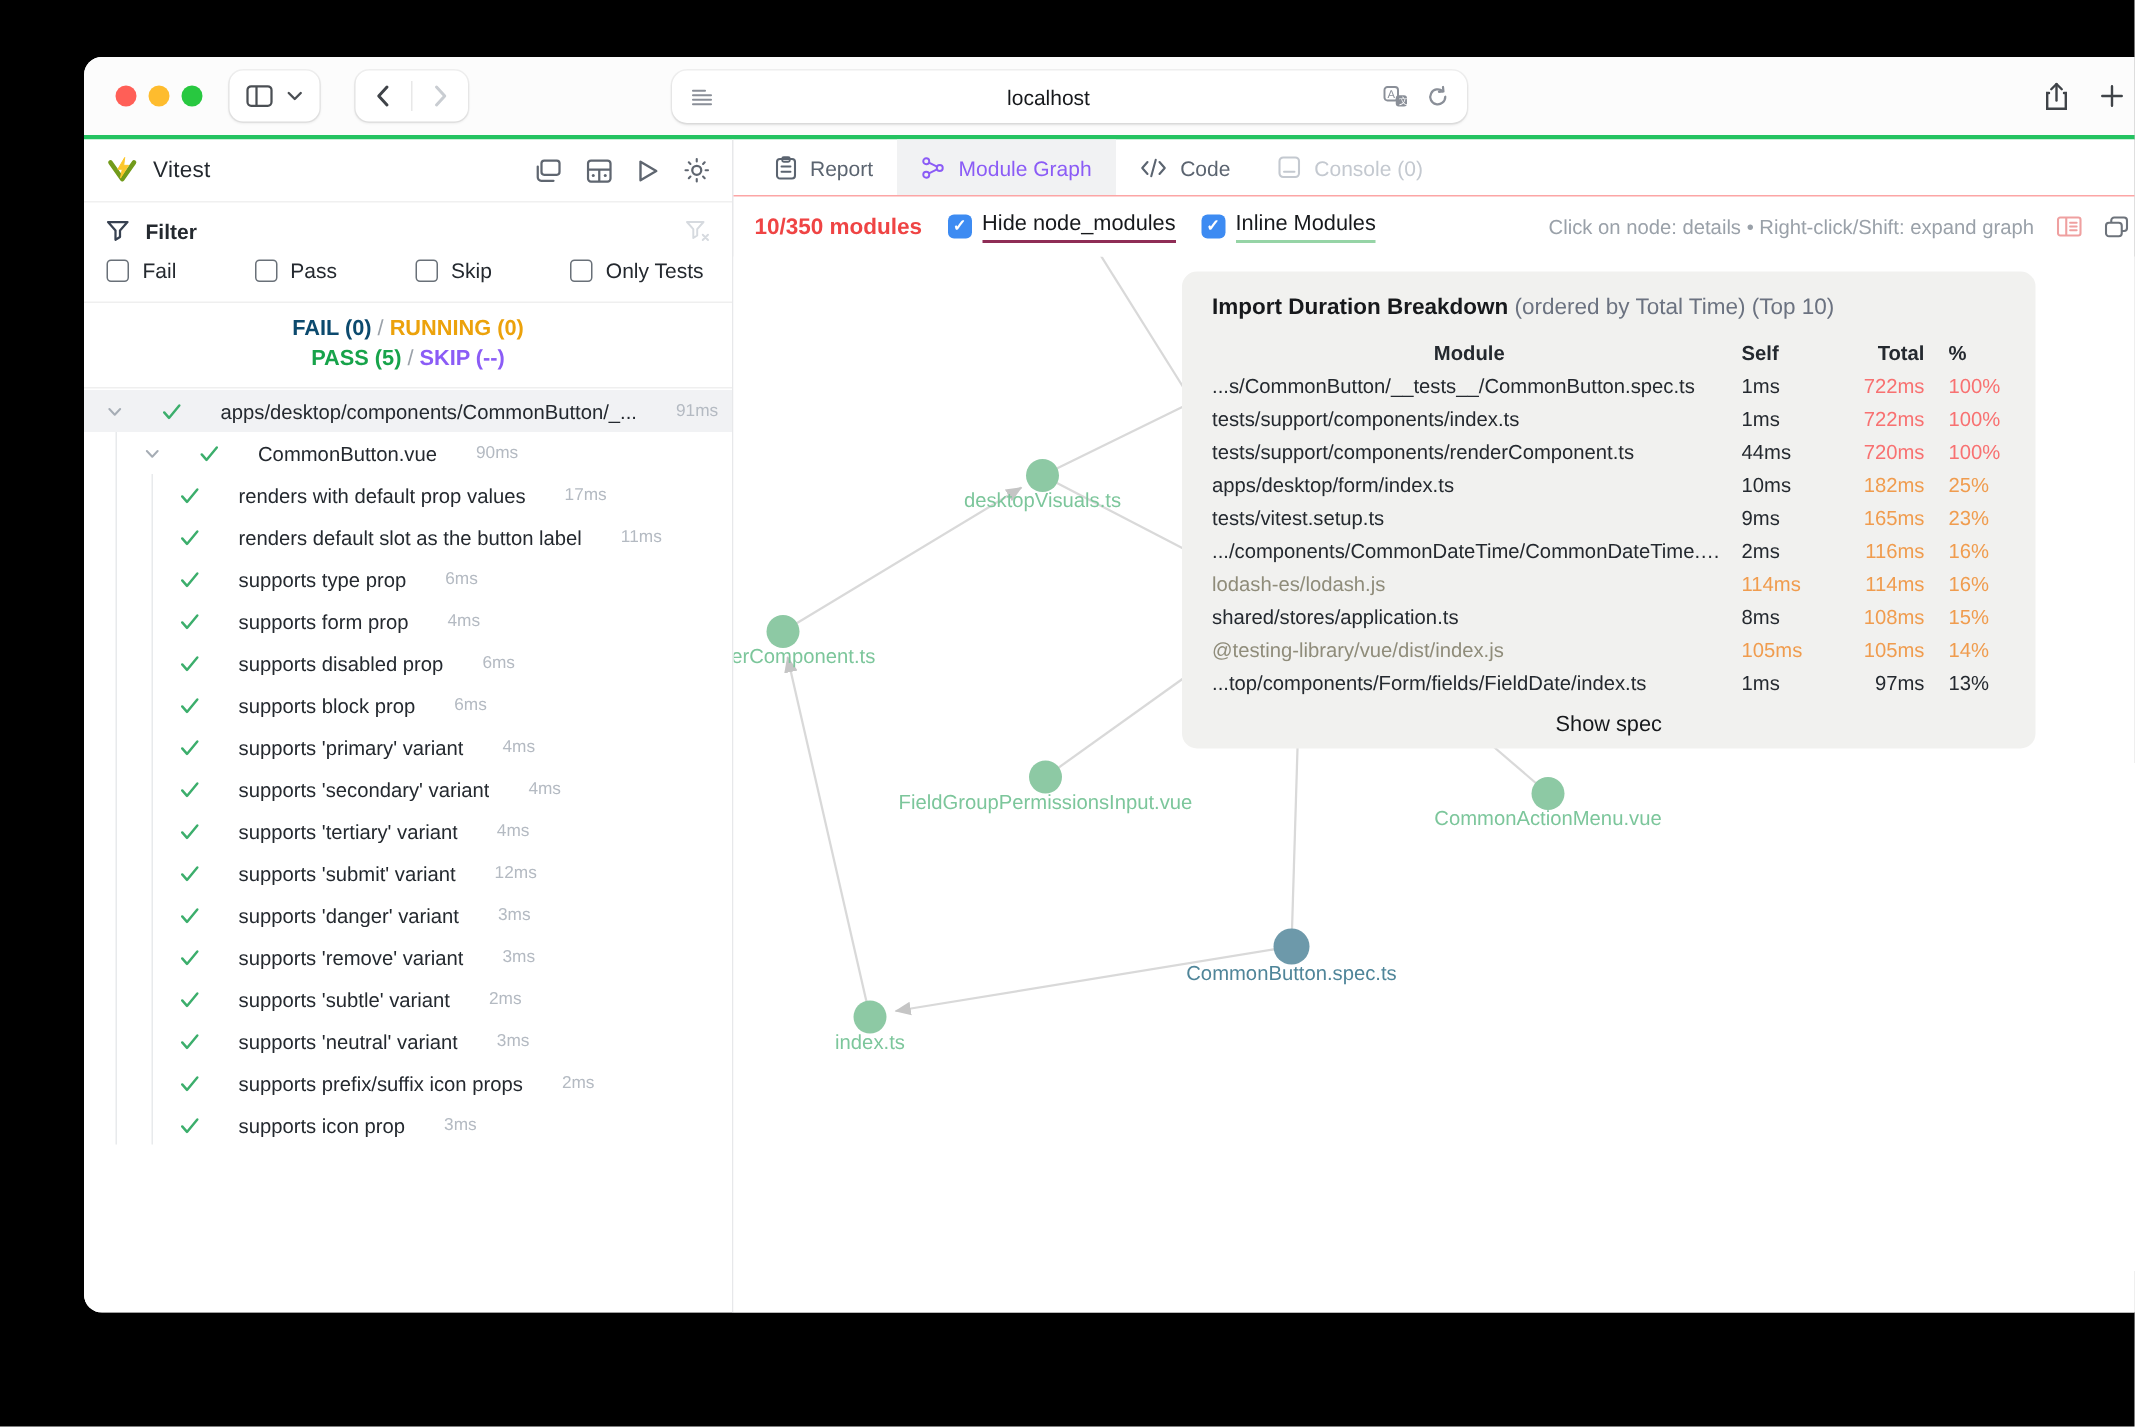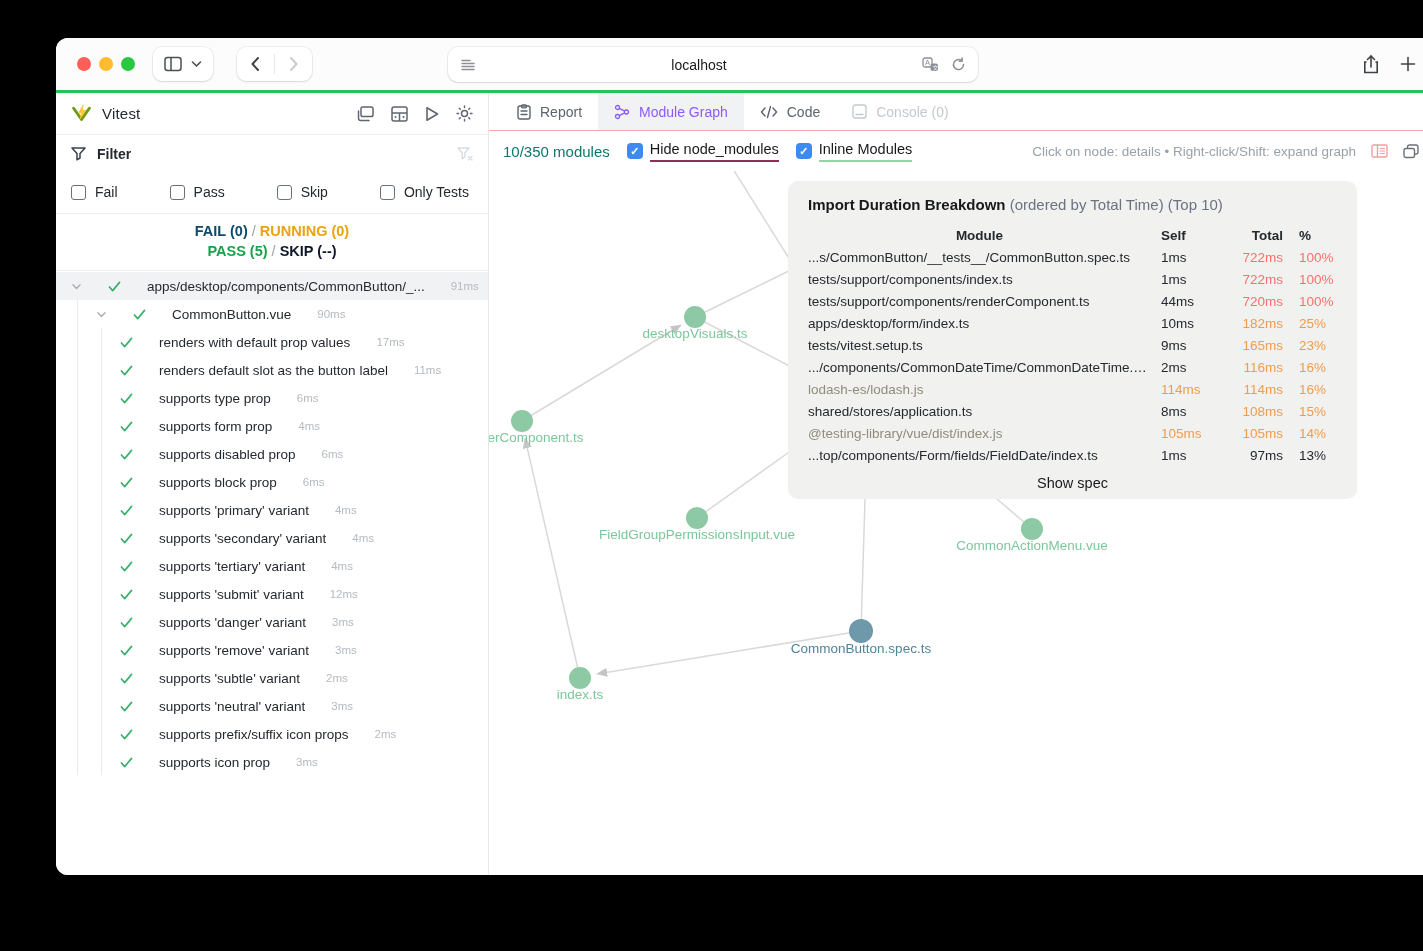--- a/index.html
+++ b/index.html
@@ -35,48 +35,48 @@
   .sb-header { height:42px; border-bottom:1px solid #f0f0f0; display:flex; align-items:center; padding:0 15px; gap:10px; }
   .sb-title { font-size:15px; color:#24292f; letter-spacing:.2px; }
   .sb-actions { margin-left:auto; display:flex; gap:17px; align-items:center; color:#5f6670; }
   .sb-search { height:42px; border-bottom:1px solid #efefef; display:flex; align-items:center; padding:0 15px; gap:11px; }
   .sb-search input { border:none; outline:none; flex:1; font-size:14px; color:#24292f; font-family:inherit; background:transparent; }
   .sb-search input::placeholder { color:#c6ccd4; }
   .sb-filter { border-bottom:1px solid #efefef; padding:5px 15px 13px; }
   .filter-head { height:28px; display:flex; align-items:center; gap:11px; }
   .filter-title { font-size:14px; font-weight:700; color:#24292f; }
   .push { margin-left:auto; }
-  .filter-checks { display:flex; margin-top:16px; padding-right:4px; justify-content:space-between; }
+  .filter-checks { display:flex; margin-top:4px; padding-right:4px; justify-content:space-between; }
   .ckbox { display:flex; align-items:center; gap:9px; font-size:14px; color:#24292f; }
   .sq { width:15px; height:15px; border:1.6px solid #697078; border-radius:3px; background:#fff; }
   .sb-summary { border-bottom:1px solid #efefef; padding:7px 0 9px; text-align:center;
                 font-weight:700; font-size:14.5px; line-height:20px; }
   .sum-sep { color:#9aa1a9; font-weight:400; padding:0 4px; }
-  .c-fail{color:#0c4a6e} .c-run{color:#eca20b} .c-pass{color:#17a34a} .c-skip{color:#0f172a}
+  .c-fail{color:#0c4a6e} .c-run{color:#eca20b} .c-pass{color:#17a34a} .c-skip{color:#8b5cf6}
 
   .sb-tree { flex:1; position:relative; overflow:hidden; padding-top:1px; font-size:13.5px; color:#24292f; }
   .guide { position:absolute; width:1px; background:#e8eaec; }
   .tree-row { height:28px; display:flex; align-items:center; gap:26px; white-space:nowrap; position:relative; z-index:1; }
   .tree-row.file { background:#f1f2f4; padding-left:15px; }
   .tree-row.suite { padding-left:40px; }
   .tree-row.leaf { padding-left:64px; }
   .t-label { overflow:hidden; text-overflow:ellipsis; }
   .t-time { color:#b4bac2; font-size:11.5px; }
 
   
   .main-header { height:42px; border-bottom:1px solid #f0f0f0; display:flex; align-items:center; padding:0 18px 0 16px; gap:10px; }
   .file-path { flex:1; font-size:13.5px; color:#5b6470; overflow:hidden; text-overflow:ellipsis; white-space:nowrap; }
   .tabs { height:38px; border-bottom:1px solid #fca5a5; display:flex; align-items:stretch; padding-left:12px; }
   .tab { display:flex; align-items:center; gap:9px; padding:0 16px; font-size:14px; color:#5b6470; cursor:default; }
   .tab.active { background:#f1f2f3; color:#8b5cf6; }
   .tab.disabled { color:#c4c9d0; }
 
   
   .graph-toolbar { height:40px; display:flex; align-items:center; padding:0 22px 0 14px; }
-  .modules-count { font-size:15px; font-weight:400; color:#0f766e; white-space:nowrap; }
+  .modules-count { font-size:15px; font-weight:700; color:#ef4444; white-space:nowrap; }
   .check-item { display:flex; align-items:center; gap:7px; margin-left:17px; font-size:14.5px; color:#17191c; white-space:nowrap; }
   .bluebox { width:16px; height:16px; border-radius:4px; background:#3d8bf2; color:#fff; font-size:11px; line-height:16px;
              text-align:center; font-weight:700; }
   .u-line { padding-bottom:3px; border-bottom:2px solid transparent; }
   .u-maroon { border-color:#8f2d56; }
   .u-green { border-color:#96d4a6; }
   .hint { margin-left:auto; color:#9aa1a9; font-size:13.5px; white-space:nowrap; }
   .tb-icons { display:flex; gap:15px; margin-left:15px; align-items:center; color:#6d737b; }
 
   

